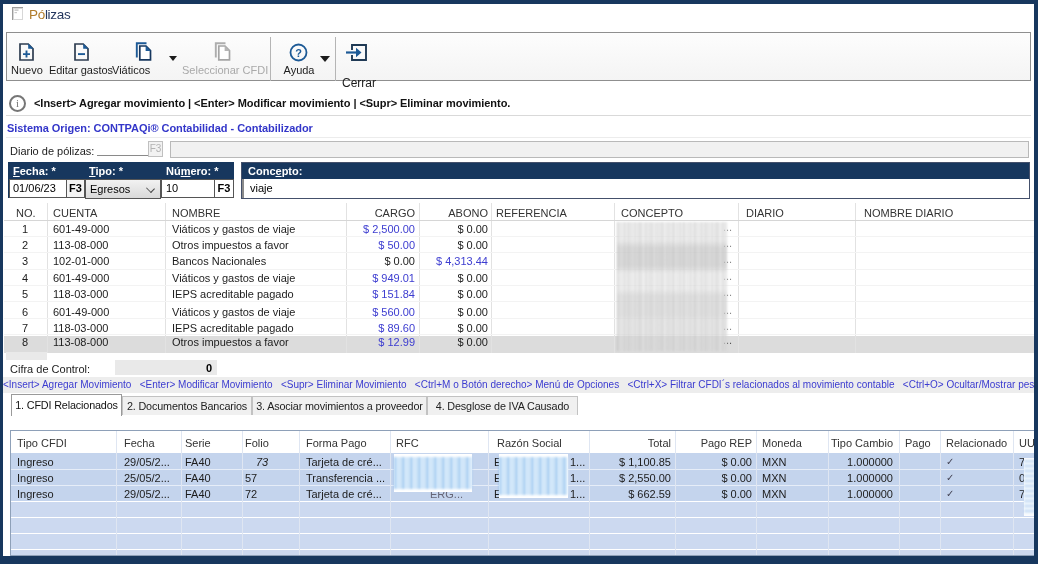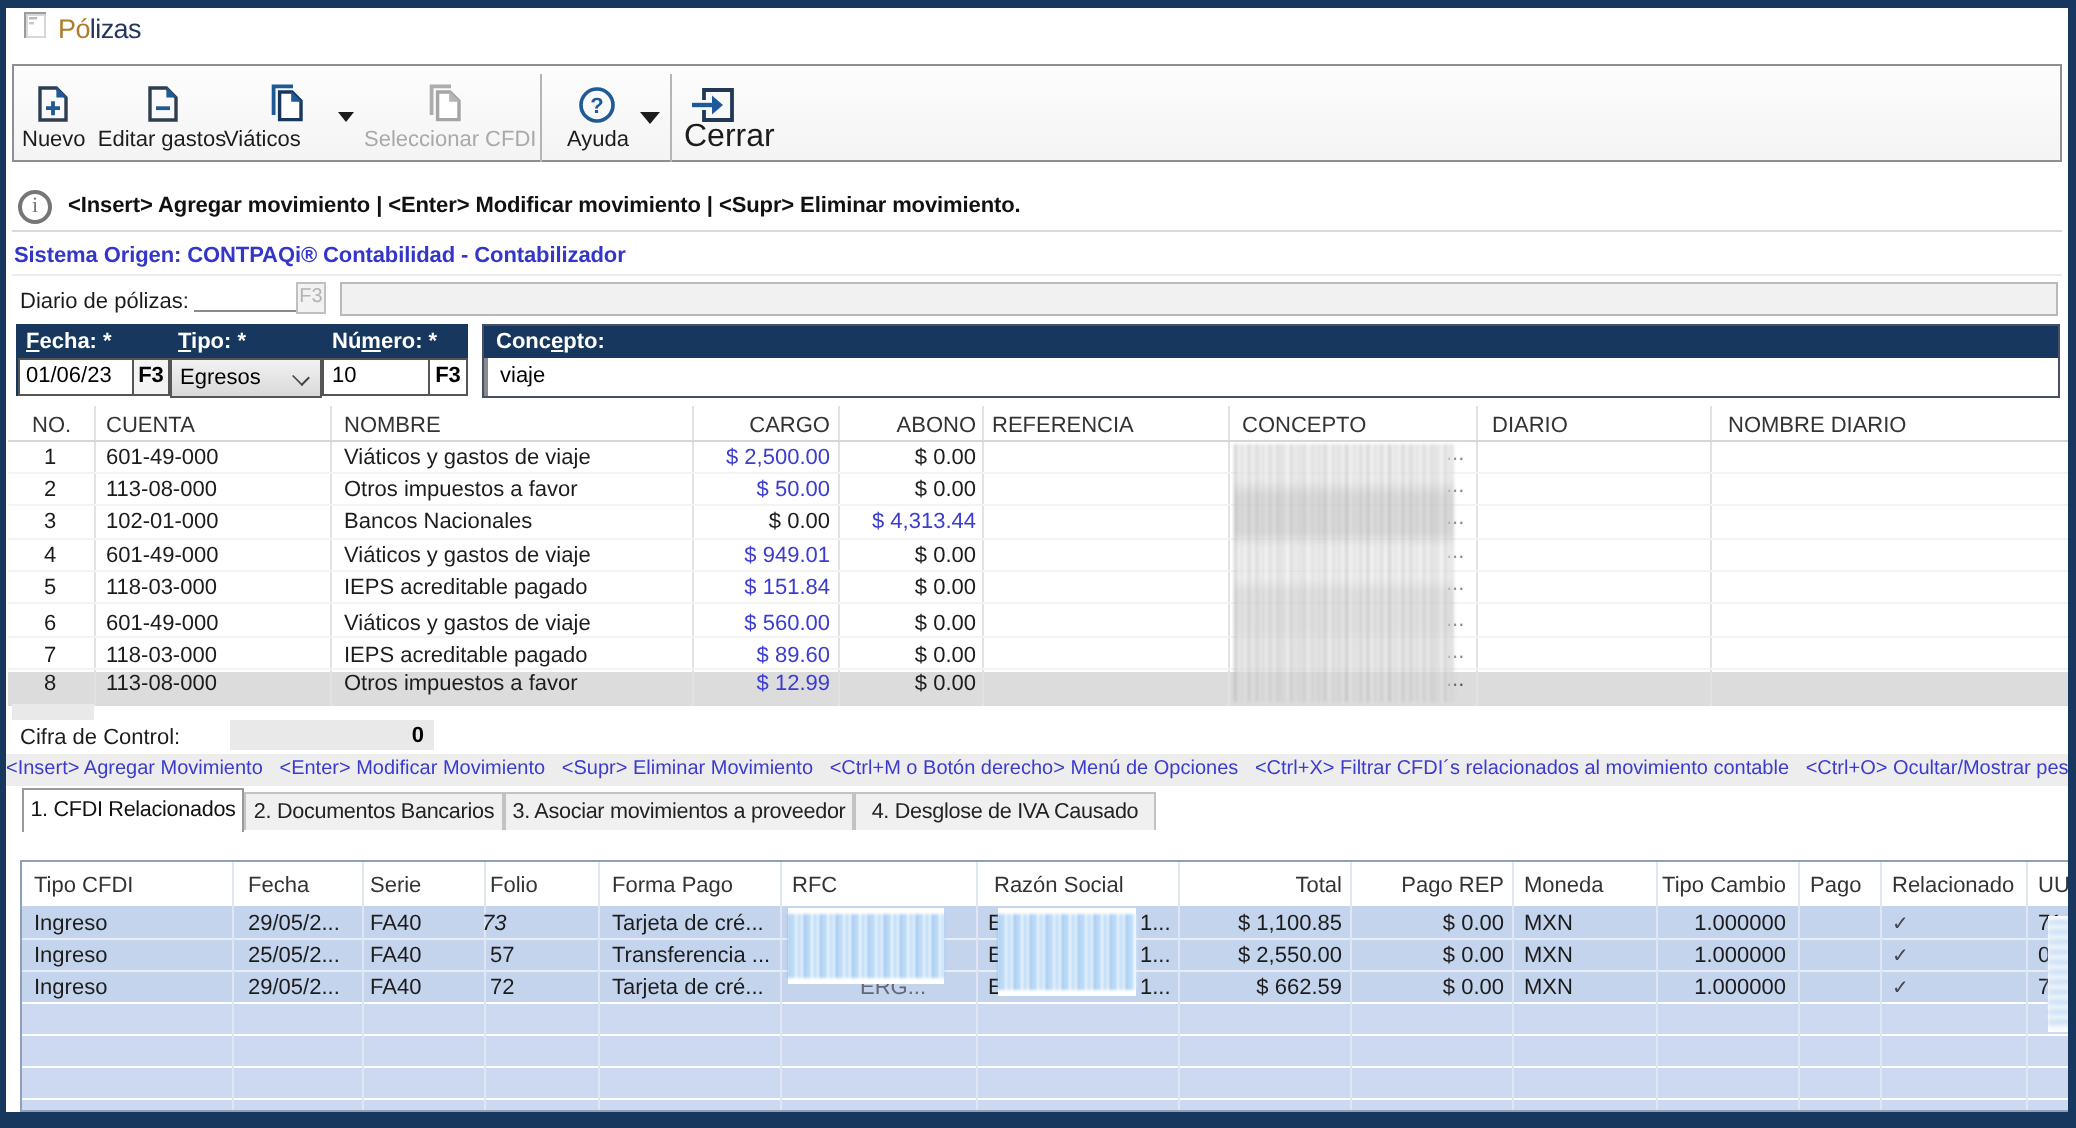--- a/index.html
+++ b/index.html
@@ -75,21 +75,21 @@
 <div class="abs" style="left:320px;top:56px;width:0;height:0;border-left:5px solid transparent;border-right:5px solid transparent;border-top:6px solid #1c1c1c;"></div>
 
 <div class="abs" style="left:335px;top:37px;width:1px;height:44px;background:#b5b5b5;"></div>
 
 <div class="abs" style="left:345px;top:44px;">
 <svg width="22" height="17" viewBox="0 0 22 17" fill="none">
       <path d="M7 6 V1 H21 V16 H7 V11" stroke="#203a55" stroke-width="1.9"></path>
       <path d="M1 8.5 H12" stroke="#1d5a96" stroke-width="2.2"></path>
       <path d="M11 3.8 L16.5 8.5 L11 13.2 Z" fill="#1d5a96"></path>
     </svg></div>
-<div class="abs" style="left:342px;top:60px;width:34px;font-size:16px;color:#1c1c1c;text-align:right;">Cerrar</div>
+<div class="abs" style="left:342px;top:76px;width:34px;font-size:12px;color:#1c1c1c;text-align:right;">Cerrar</div>
 
 <div class="abs" style="left:9px;top:95px;width:17px;height:17px;border:2px solid #767676;border-radius:50%;color:#767676;font-size:11px;text-align:center;line-height:13px;font-family:'Liberation Serif',serif;">i</div>
 <div class="abs" style="left:34px;top:97px;font-size:11px;letter-spacing:-0.05px;font-weight:bold;color:#111;">&lt;Insert&gt; Agregar movimiento | &lt;Enter&gt; Modificar movimiento | &lt;Supr&gt; Eliminar movimiento.</div>
 <div class="abs" style="left:6px;top:115px;width:1025px;height:1px;background:#d9d9d9;"></div>
 
 <div class="abs" style="left:7px;top:122px;font-size:11px;letter-spacing:-0.05px;font-weight:bold;color:#3336c9;">Sistema Origen: CONTPAQi® Contabilidad - Contabilizador</div>
 <div class="abs" style="left:6px;top:137px;width:1025px;height:1px;background:#ececec;"></div>
 
 <div class="abs t11" style="left:10px;top:145px;">Diario de pólizas:</div>
 <div class="abs" style="left:97px;top:142px;width:51px;height:14px;border-bottom:1px solid #8a8a8a;"></div>
@@ -250,21 +250,21 @@
   <div class="abs" style="left:664px;top:0;width:1px;height:126px;background:#dfe6f2;"></div>
   <div class="abs" style="left:745px;top:0;width:1px;height:126px;background:#dfe6f2;"></div>
   <div class="abs" style="left:817px;top:0;width:1px;height:126px;background:#dfe6f2;"></div>
   <div class="abs" style="left:888px;top:0;width:1px;height:126px;background:#dfe6f2;"></div>
   <div class="abs" style="left:929px;top:0;width:1px;height:126px;background:#dfe6f2;"></div>
   <div class="abs" style="left:1002px;top:0;width:1px;height:126px;background:#dfe6f2;"></div>
 
   <div class="abs t11" style="left:6px;top:25px;">Ingreso</div>
     <div class="abs t11" style="left:113px;top:25px;">29/05/2...</div>
     <div class="abs t11" style="left:174px;top:25px;">FA40</div>
-    <div class="abs t11" style="left:230px;top:25px;font-style:italic;">73</div>
+    <div class="abs t11" style="left:245px;top:25px;font-style:italic;">73</div>
     <div class="abs t11" style="left:295px;top:25px;">Tarjeta de cré...</div>
     <div class="abs t11" style="left:483px;top:25px;">E</div>
     <div class="abs t11" style="left:559px;top:25px;">1...</div>
     <div class="abs t11 right" style="left:560px;top:25px;width:100px;text-align:right;">$ 1,100.85</div>
     <div class="abs t11 right" style="left:641px;top:25px;width:100px;">$ 0.00</div>
     <div class="abs t11" style="left:751px;top:25px;">MXN</div>
     <div class="abs t11 right" style="left:782px;top:25px;width:100px;">1.000000</div>
     <div class="abs" style="left:935px;top:25px;font-size:10px;color:#445;">✓</div>
     <div class="abs t11" style="left:1008px;top:25px;">71...</div>
   <div class="abs t11" style="left:6px;top:41px;">Ingreso</div>

